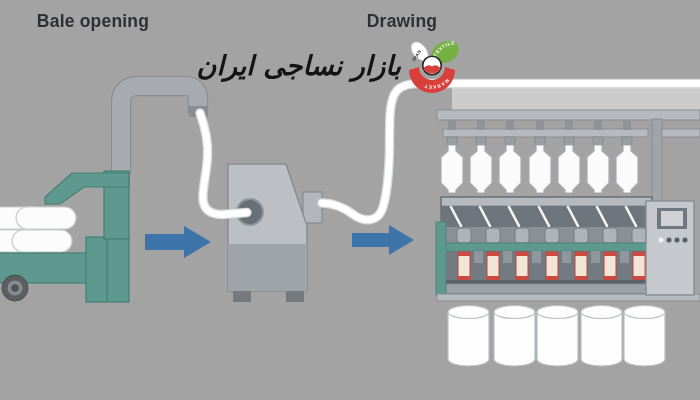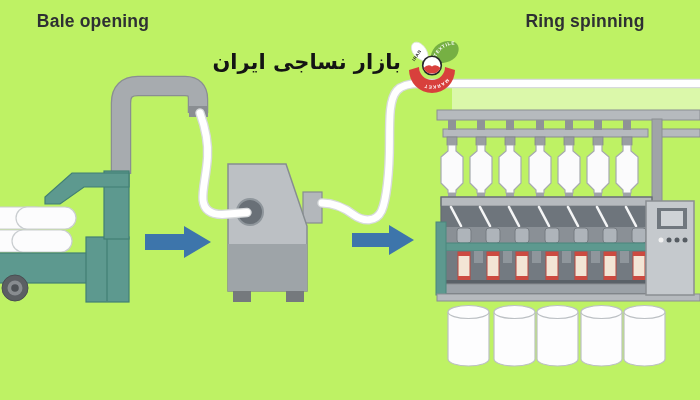--- a/index.html
+++ b/index.html
@@ -1,21 +1,21 @@
 <!DOCTYPE html>
 <html><head>
 <meta charset="utf-8">
 <style>
   html,body{margin:0;padding:0;background:#ECEEF0;}
-  .stage{position:relative;width:700px;height:400px;background:#bef264;overflow:hidden;
+  .stage{position:relative;width:700px;height:400px;background:#a3a3a3;overflow:hidden;
          font-family:"Liberation Sans",sans-serif;}
   .stage-label{position:absolute;top:11px;transform:translateX(-50%);
                font-size:17.5px;font-weight:700;color:#2E3033;letter-spacing:.2px;white-space:nowrap;}
   .brand-fa{position:absolute;left:239px;top:50px;width:162px;text-align:left;direction:rtl;
-            font-family:"DejaVu Sans",sans-serif;font-weight:700;font-size:21px;color:#141414;white-space:nowrap;}
+            font-family:"DejaVu Sans",sans-serif;font-weight:700;font-size:27px;color:#141414;white-space:nowrap;font-style:italic;}
   svg.scene{position:absolute;left:0;top:0;}
   svg.logo{position:absolute;left:404px;top:39px;}
 </style>
 </head>
 <body>
 
 <div class="stage">
 
   <svg class="scene" width="700" height="400" viewBox="0 0 700 400">
 
@@ -185,21 +185,21 @@
           <ellipse cx="557.5" cy="312" rx="20.5" ry="6.5" fill="#FDFDFE" stroke="#BCC0C4" stroke-width="1.2"></ellipse>
           <path d="M 581 312 L 581 359 A 20.5 7 0 0 0 622 359 L 622 312" fill="#FDFDFE" stroke="#BCC0C4" stroke-width="1.2"></path>
           <ellipse cx="601.5" cy="312" rx="20.5" ry="6.5" fill="#FDFDFE" stroke="#BCC0C4" stroke-width="1.2"></ellipse>
           <path d="M 624 312 L 624 359 A 20.5 7 0 0 0 665 359 L 665 312" fill="#FDFDFE" stroke="#BCC0C4" stroke-width="1.2"></path>
           <ellipse cx="644.5" cy="312" rx="20.5" ry="6.5" fill="#FDFDFE" stroke="#BCC0C4" stroke-width="1.2"></ellipse>
         </g>
     </g>
   </svg>
 
   <div class="stage-label" style="left:93px">Bale opening</div>
-  <div class="stage-label" style="left:585px">Ring spinning</div>
+  <div class="stage-label" style="left:402px">Drawing</div>
 
   <div class="brand-fa">بازار نساجی ایران</div>
 
   <svg class="logo" width="58" height="54" viewBox="0 0 58 54">
     <defs>
       <path id="textile-path" d="M 31.5 20.5 A 20 20 0 0 1 52 5.5"></path>
       <path id="market-path" d="M 46.5 32 A 19 19 0 0 1 9.5 32"></path>
     </defs>
     <path d="M 26 23 C 26 10 34 2.5 44 2 C 52 1.8 55.5 6 54.5 12 C 53 21 41 27 26 23 Z" fill="#76B043"></path>
     <path d="M 24 23 C 13.5 21 7 15 7.5 8 C 7.8 3.4 12 1.8 16.5 4.4 C 22 8 25.5 15 24 23 Z" fill="#FFFFFF" stroke="#DFE2E4" stroke-width="0.8"></path>

